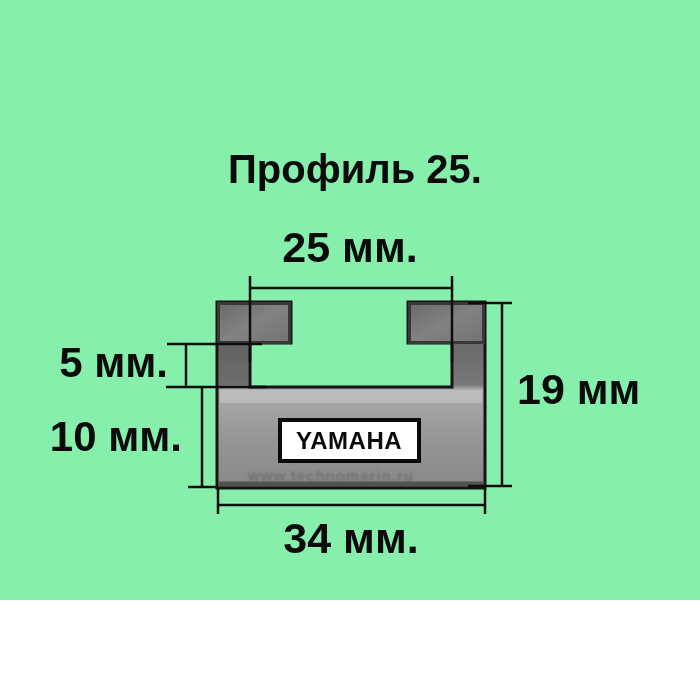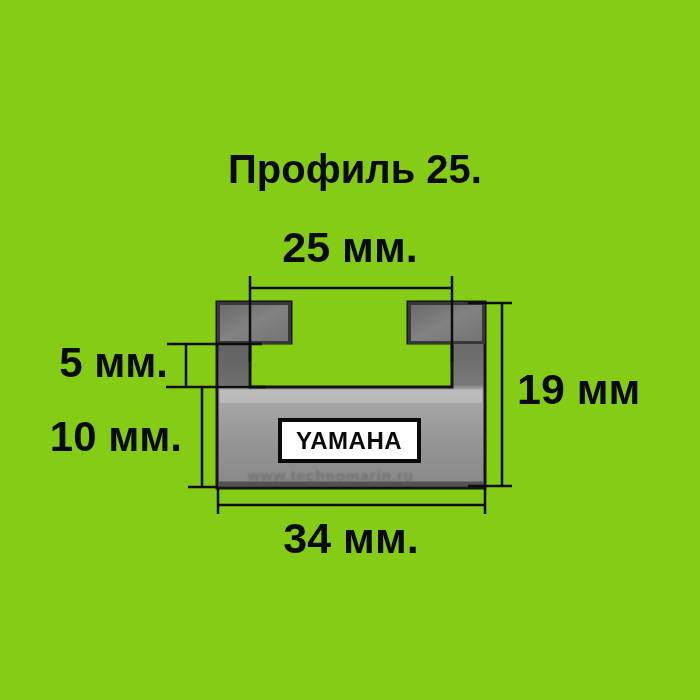--- a/index.html
+++ b/index.html
@@ -1,19 +1,19 @@
 <!DOCTYPE html>
 <html><head>
 <meta charset="utf-8">
 <style>
   html,body{margin:0;padding:0;background:#ffffff;}
   .canvas{
     position:relative;
-    width:700px;height:700px;
-    background:#84cc16;
+    width:700px;height:600px;
+    background:#86efac;
     font-family:"Liberation Sans","DejaVu Sans",sans-serif;
     overflow:hidden;
   }
   svg{display:block;}
   .lbl{font-weight:bold;fill:#0b0b0b;}
   .title-lbl{font-size:40px;}
   .dim-lbl{font-size:43px;}
   .side-lbl{font-size:42px;}
   .brand-lbl{font-size:24px;letter-spacing:.5px;}
   .wm-lbl{font-size:15px;font-weight:bold;fill:#4e4e4e;opacity:.42;letter-spacing:1px;}

